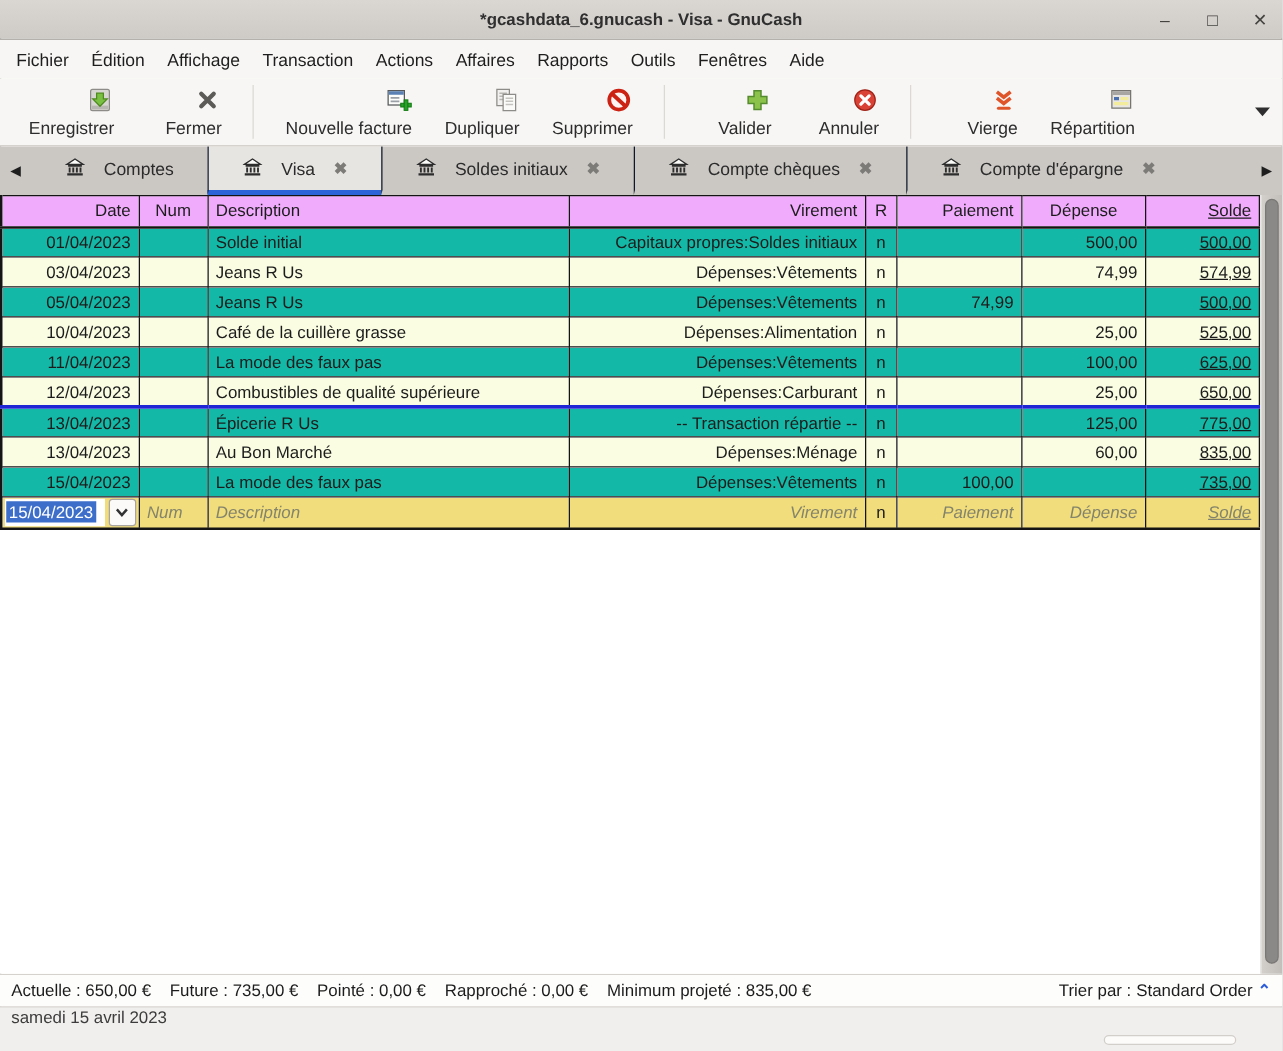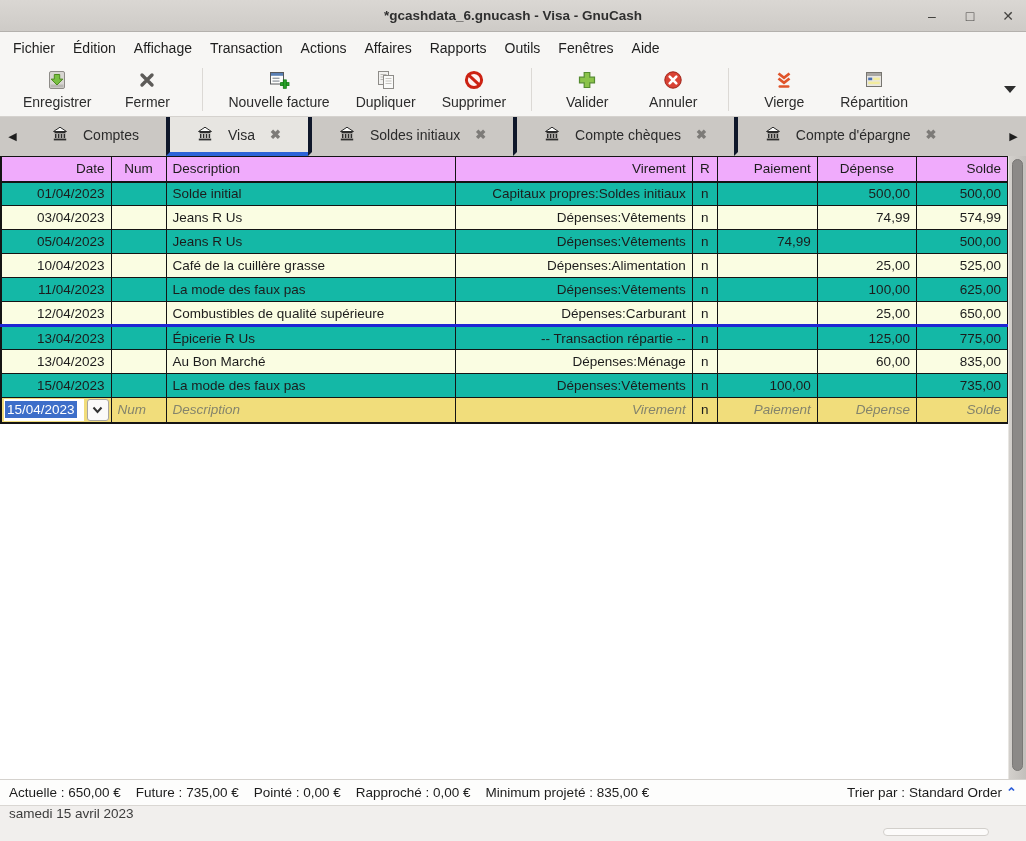--- a/index.html
+++ b/index.html
@@ -23,56 +23,56 @@
   
   .menubar { height:31px; background:#f7f6f4; display:flex; align-items:center;
     padding:0 4px; flex:none; }
   .menu-item { padding:5px 9px; color:#1e1e1e; }
 
   
   .toolbar { height:54px; background:#f7f6f4; border-bottom:1px solid #d5d2ce;
     display:flex; align-items:stretch; flex:none; position:relative; }
   .tb-group { display:flex; align-items:stretch; padding:0 10px; }
   .tb-sep { width:1px; background:#dcd9d5; margin:5px 2px; }
-  .tb-btn { display:flex; flex-direction:column; align-items:center; justify-content:center;
+  .tb-btn { display:flex; flex-direction:column; align-items:flex-end; justify-content:center;
     min-width:86px; padding:3px 12px 4px; gap:2px; border:1px solid transparent; border-radius:3px; }
   .tb-icon { height:23px; display:flex; align-items:center; justify-content:center; }
   .tb-label { font-size:14px; color:#2c2c2c; white-space:nowrap; }
   .tb-overflow { position:absolute; right:10px; top:0; bottom:0; display:flex; align-items:center; }
   .tb-overflow-tri { width:0; height:0; border-left:6px solid transparent;
     border-right:6px solid transparent; border-top:7px solid #2e2e2e; }
 
   
   .tabbar { height:39px; background:#cbc8c4; display:flex; align-items:stretch; flex:none; }
   .tab-scroll { width:25px; display:flex; align-items:center; justify-content:center;
     font-size:11px; color:#1e1e1e; flex:none; }
   .tab { display:flex; align-items:center; gap:15px; padding:0 27px;
     border-bottom:4px solid transparent; color:#2b2b2b; white-space:nowrap; }
-  .tab + .tab { border-left:4px solid #0f172a; }
+  .tab + .tab { border-left:1px solid #0f172a; }
   .tab.active { background:#e7e5e1; border-bottom-color:#2c63d8; }
   .tab-close { color:#7d7b78; font-size:13px; font-weight:bold; }
   .tab-spacer { flex:1; }
 
   
   .register-area { position:relative; height:623px; background:#ffffff; flex:none; }
   table.register { border-collapse:collapse; table-layout:fixed; width:1008px;
     border:1px solid #141414; border-left-width:2px; border-bottom-width:2px; }
   table.register td, table.register th {
     border:1px solid #141414; height:24px; padding:0 6px; font-weight:normal;
     font-size:13.5px; overflow:hidden; white-space:nowrap; }
   table.register th { background:#f0abfc; border-bottom-width:2px; height:25px; }
   tr.green td { background:#14b8a6; }
   tr.pale td  { background:#fafde2; }
   tr.divider-below td { border-bottom:3px solid #2026d3;margin-top:28px; }
   .col-date{width:110px;} .col-num{width:55px;} .col-desc{width:289px;}
   .col-xfer{width:237px;} .col-r{width:25px;} .col-pay{width:100px;}
   .col-exp{width:99px;} .col-bal{width:91px;}
   .al-r{text-align:right;} .al-c{text-align:center;} .al-l{text-align:left;}
   td.cell-date{padding-right:8px;} th.col-pay, td.cell-pay{padding-right:10px;}
-  th.col-exp, td.cell-exp{padding-right:13px;} th.col-bal, td.cell-bal{padding-right:4px;}
+  th.col-exp, td.cell-exp{padding-right:13px;} th.col-bal, td.cell-bal{padding-right:4px;text-decoration:underline;}
 
   tr.edit-row td { background:#f1dd7b; height:25px; }
   tr.edit-row td.cell-ph { color:#84846c; font-style:italic; }
   .date-edit { display:flex; align-items:center; height:100%; }
   .date-edit-field { background:#ffffff; display:flex; align-items:center;
     height:22px; padding:0 1px; flex:1; }
   .date-selected { background:#3d6ec9; color:#ffffff; padding:1px 2px; font-size:13.5px; }
   .combo-btn { width:22px; height:22px; margin-left:3px; background:#fbfaf9;
     border:1px solid #a8a5a1; border-radius:3px; display:flex; align-items:center;
     justify-content:center; flex:none; }

